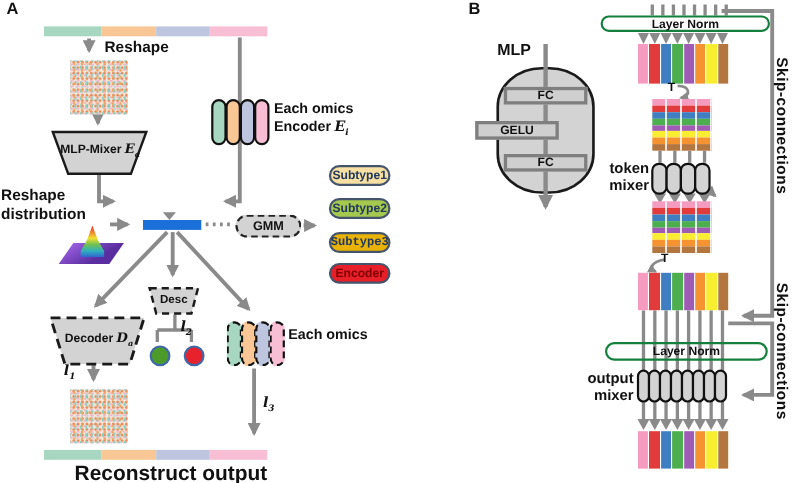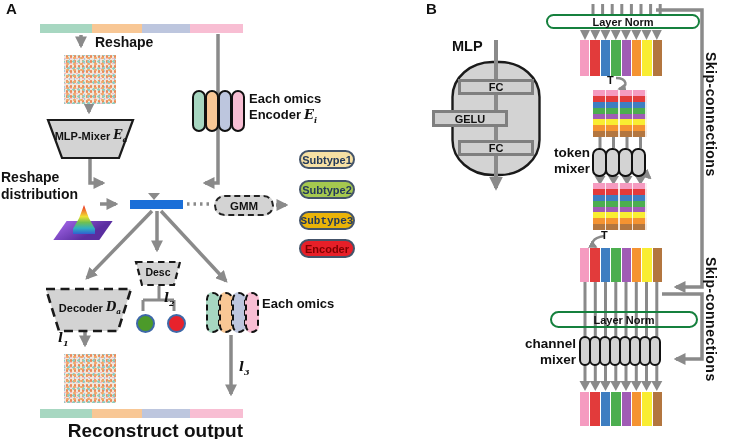--- a/index.html
+++ b/index.html
@@ -302,21 +302,21 @@
       <div class="vbar" style="background-color: rgb(76, 174, 79);"></div>
       <div class="vbar" style="background-color: rgb(160, 92, 181);"></div>
       <div class="vbar" style="background-color: rgb(245, 147, 49);"></div>
       <div class="vbar" style="background-color: rgb(249, 237, 50);"></div>
       <div class="vbar" style="background-color: rgb(179, 118, 63);"></div>
     </div>
 
   <div class="abs lnorm" style="left:550px;top:311px;width:148px;height:17px;background:transparent;">Layer Norm</div>
 
   <div class="abs b" style="left:500px;top:336px;width:76px;text-align:right;font-size:13.5px;line-height:15.5px;">
-    <div>channel</div>
+    <div>output</div>
     <div>mixer</div>
   </div>
 
   <div class="abs" style="left:579px;top:336px;display:flex;">
     <div class="cpill"></div>
     <div class="cpill"></div>
     <div class="cpill"></div>
     <div class="cpill"></div>
     <div class="cpill"></div>
     <div class="cpill"></div>

